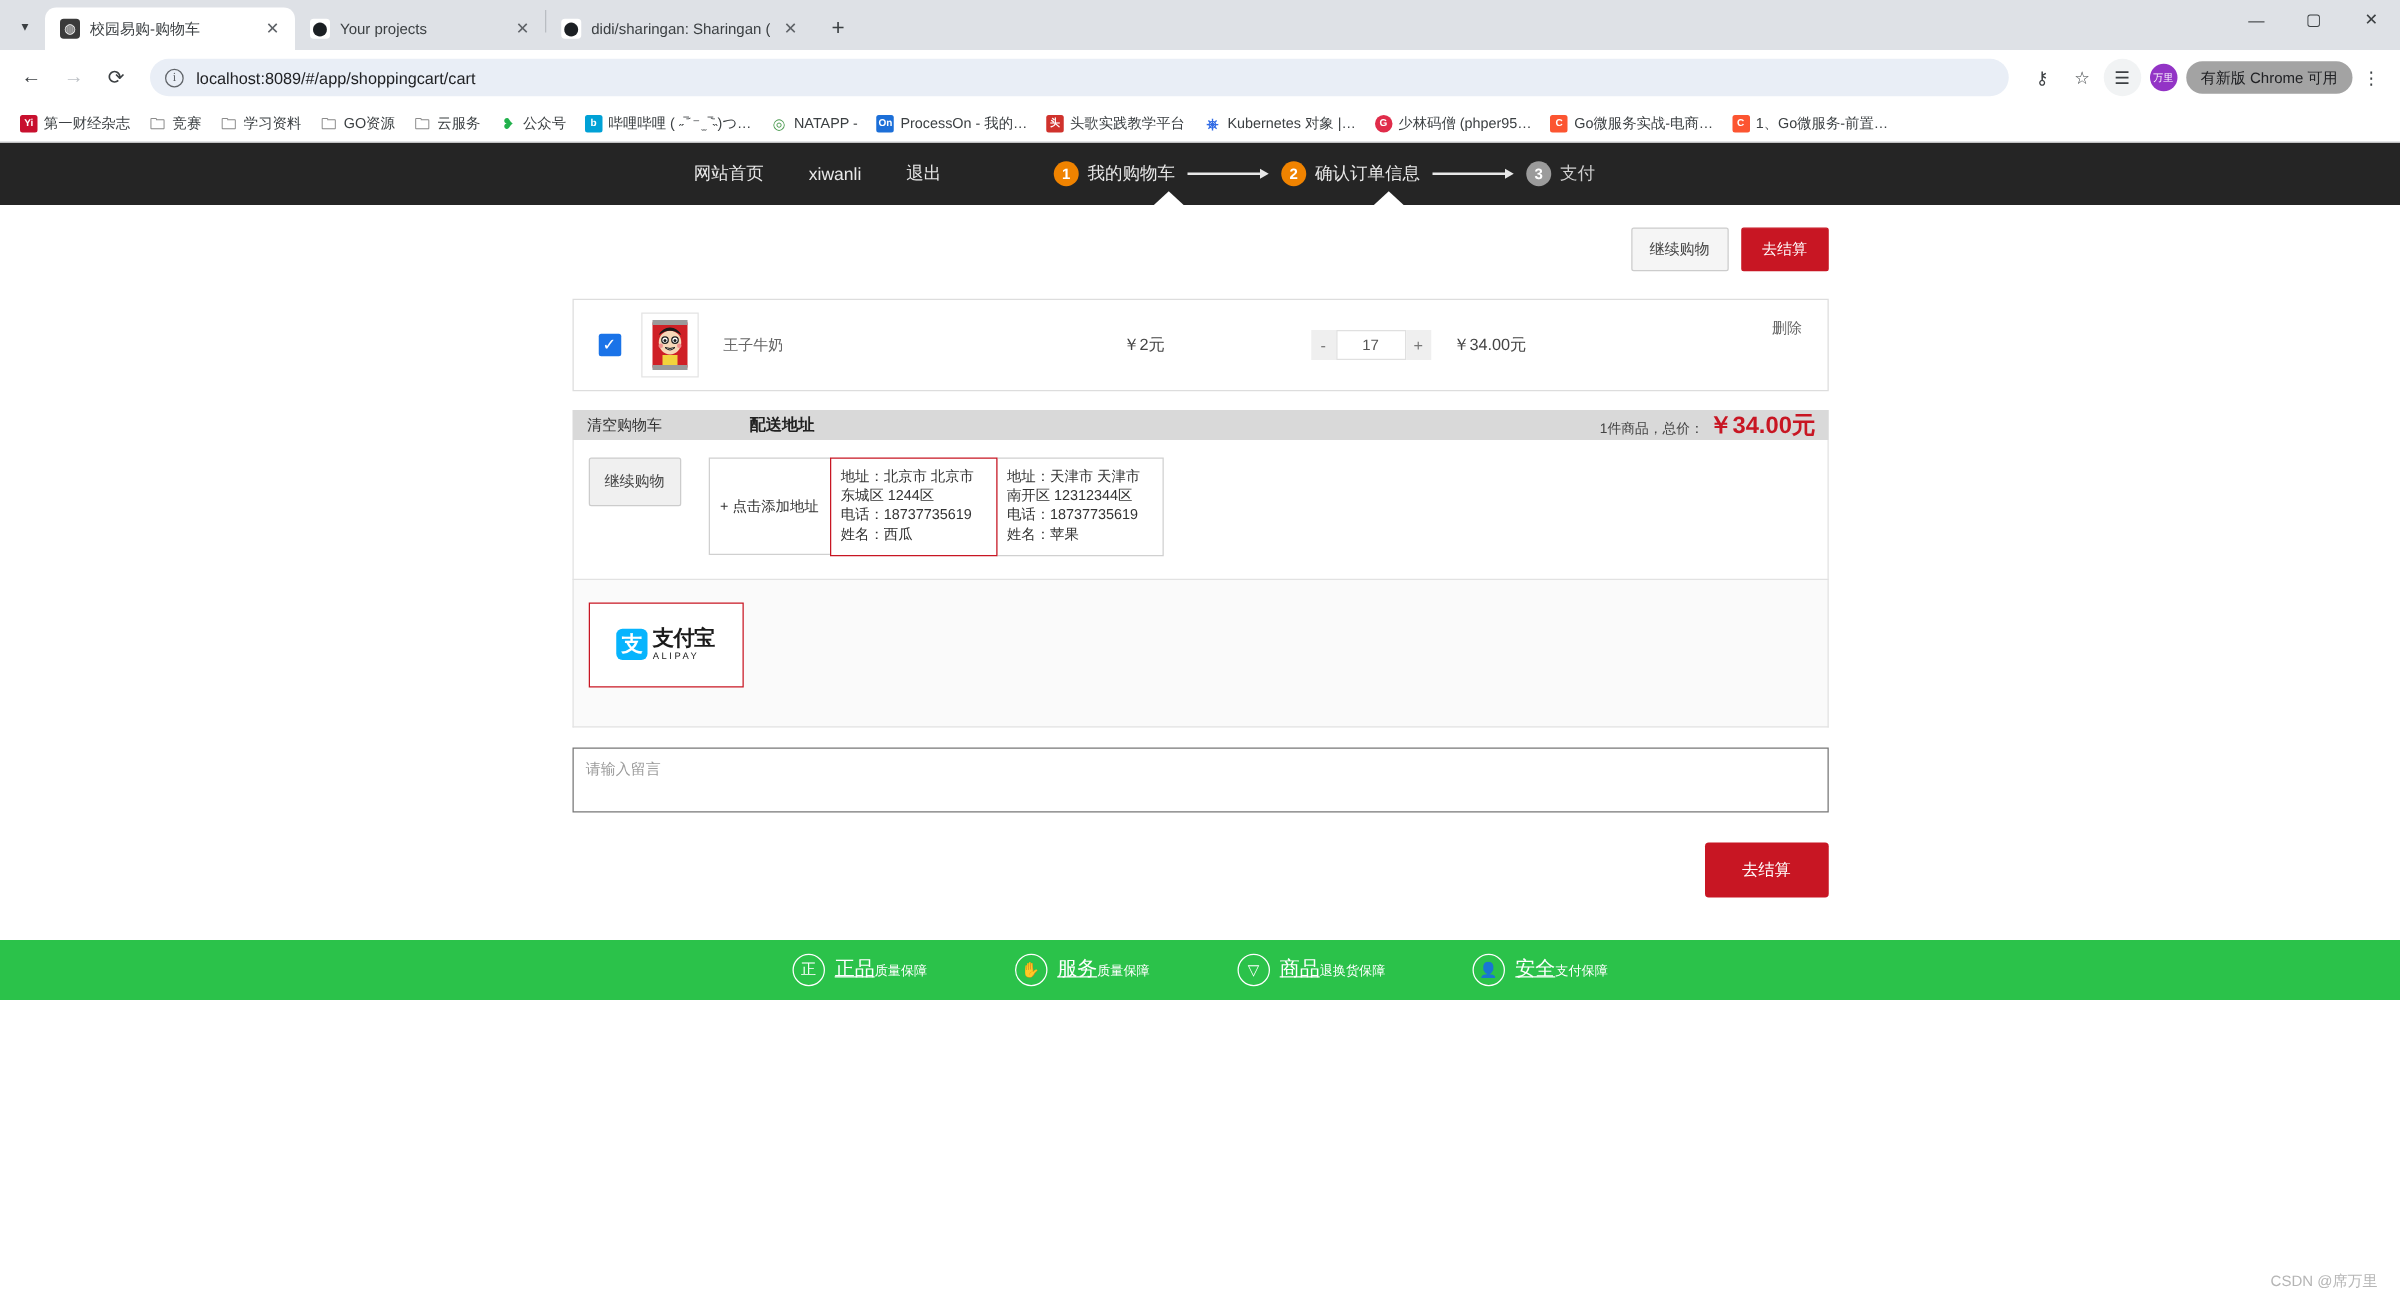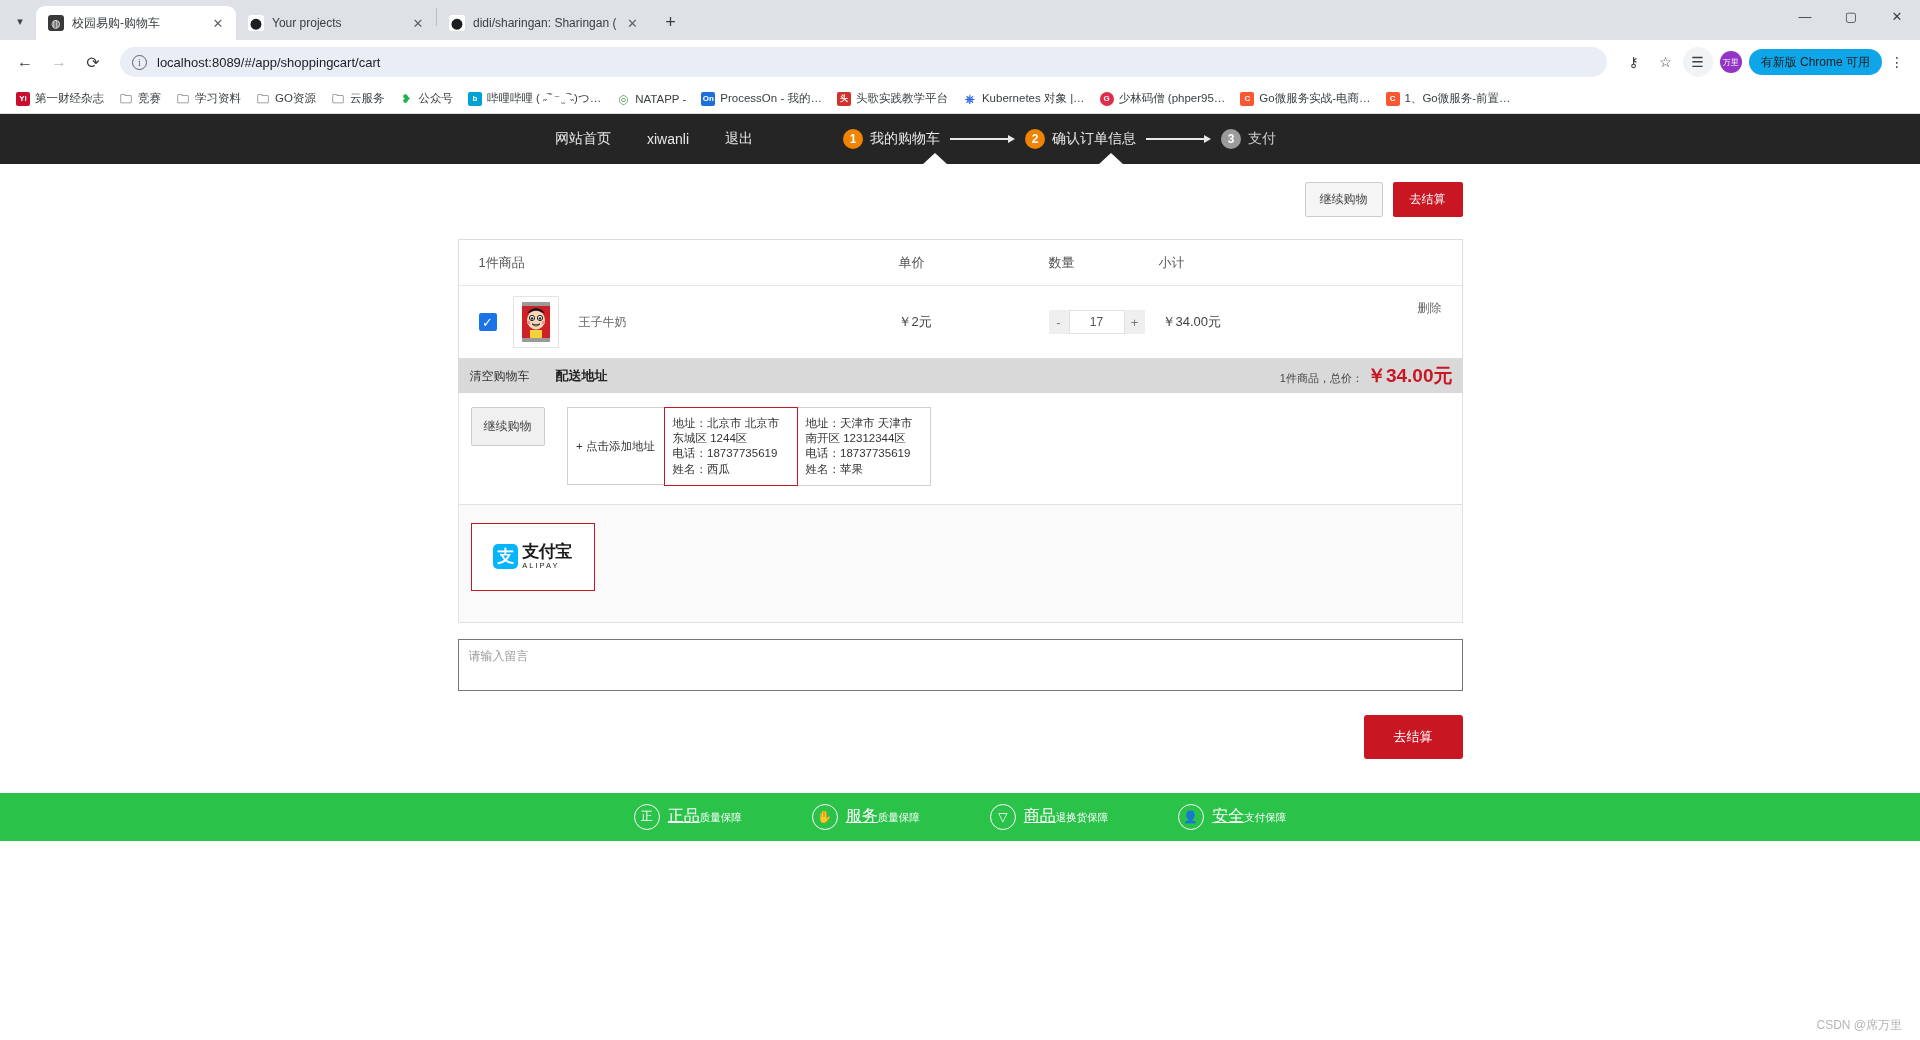--- a/index.html
+++ b/index.html
@@ -72,21 +72,21 @@
   .tb-right { display: flex; align-items: center; gap: 2px; }
   .tb-icon { width: 30px; height: 30px; display: flex; align-items: center;
     justify-content: center; color: #3c4043; font-size: 14px; border-radius: 50%; }
   .tb-icon.round-bg { background: #f1f3f4; }
   .avatar-chip {
     width: 22px; height: 22px; border-radius: 50%; background: #9334c6; color: #fff;
     font-size: 8px; display: flex; align-items: center; justify-content: center;
     margin: 0 5px;
   }
   .update-chip {
-    height: 26px; background: #0ea5e9; color: #1a0dab; border-radius: 13px;
+    height: 26px; background: #a3a3a3; color: #1a0dab; border-radius: 13px;
     display: flex; align-items: center; padding: 0 12px; font-size: 12px;
     color: #202124;
   }
   .kebab { width: 26px; height: 30px; display: flex; align-items: center;
     justify-content: center; font-size: 14px; color: #3c4043; }
 
   .bookmarks {
     height: 30px; background: #fff; display: flex; align-items: center;
     padding: 0 10px; gap: 3px; font-size: 11.5px; color: #3c4043;
     border-bottom: 1px solid #dadce0; flex: none; overflow: hidden;
@@ -175,21 +175,21 @@
   .qty .qin {
     width: 56px; height: 24px; border: 1px solid #e0e0e0; background: #fff;
     text-align: center; font-size: 12px; color: #555; line-height: 22px;
   }
   .psub { flex: 1; font-size: 13px; color: #444; padding-left: 4px; }
   .delcol { width: 70px; text-align: right; font-size: 12px; color: #666;
     align-self: flex-start; padding-top: 4px; }
 
   .band {
     display: flex; align-items: center; background: #d9d9d9;
-    height: 34px; margin-top: 0; padding-left: 12px;
+    height: 24px; margin-top: 15px; padding-left: 12px; gap: 44px;
   }
   .band .clear { font-size: 12px; color: #333; width: 86px; }
   .band .bandtitle { font-size: 13px; color: #222; font-weight: bold; }
   .band .totals { margin-left: auto; display: flex; align-items: baseline; gap: 4px;
     padding-right: 10px; font-size: 11px; color: #444; }
   .band .totals .big { color: #c81623; font-size: 19px; font-weight: bold; }
 
   .addr-area {
     border: 1px solid #e2e2e2; border-top: none; background: #fff;
     display: flex; align-items: flex-start; padding: 14px 12px 18px 12px;
@@ -426,26 +426,20 @@
 
     <div class="page">
       <div class="wrap">
 
         <div class="topbtns">
           <button class="btn-ghost">继续购物</button>
           <button class="btn-red">去结算</button>
         </div>
 
         <div class="cart-box">
-          <div class="cart-head">
-            <span class="ch-name">1件商品</span>
-            <span class="ch-price">单价</span>
-            <span class="ch-qty">数量</span>
-            <span class="ch-sub">小计</span>
-          </div>
 
           <div class="cart-row">
             <span class="cb">✓</span>
             <span class="thumb">
               <svg width="34" height="44" viewBox="0 0 34 44">
                 <rect x="3" y="2" width="28" height="40" rx="3" fill="#cf2026"></rect>
                 <rect x="3" y="2" width="28" height="4" fill="#9a9a9a"></rect>
                 <rect x="3" y="38" width="28" height="4" fill="#9a9a9a"></rect>
                 <ellipse cx="17" cy="20" rx="9" ry="9.5" fill="#f6d7b8"></ellipse>
                 <path d="M8 14 q9 -7 18 0 q-3 -6 -9 -6 q-6 0 -9 6z" fill="#1b1b1b"></path>

